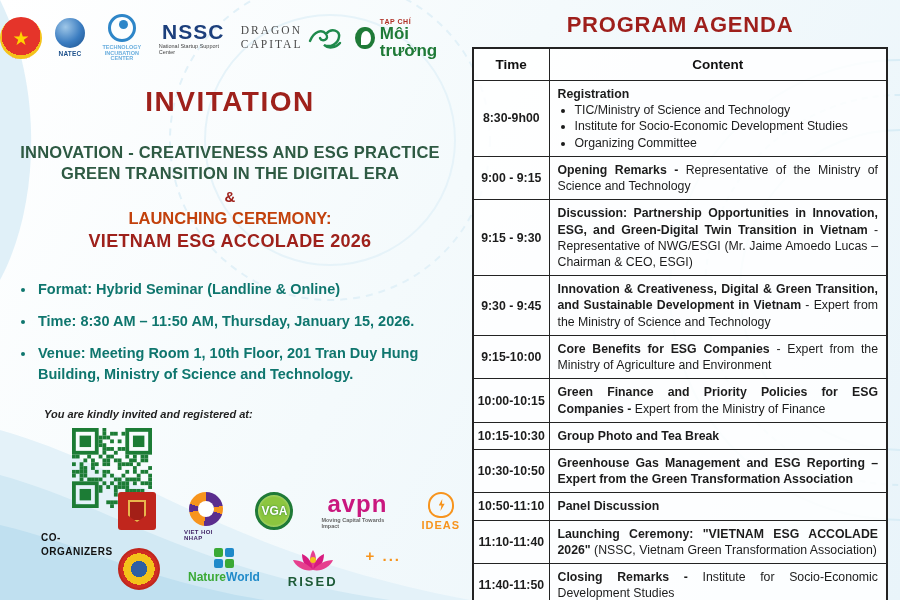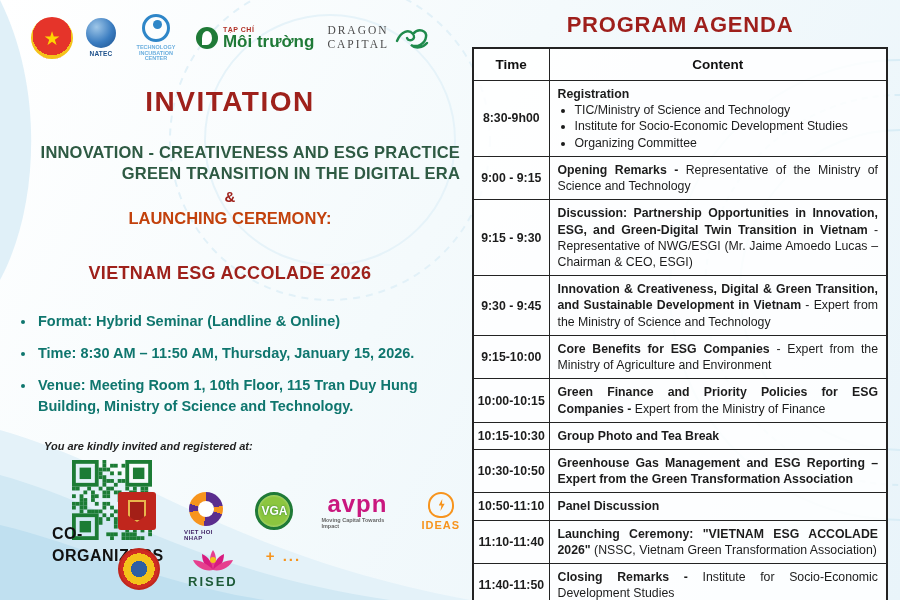--- a/index.html
+++ b/index.html
@@ -38,34 +38,34 @@
   .mag-txt { display: flex; flex-direction: column; align-items: flex-start; }
   .mag-top { font-size: 7px; font-weight: 800; color: #b03026; letter-spacing: .5px; }
   .mag-name { font-size: 17px; font-weight: 800; color: #1f7a37; }
   .dragon { flex-direction: row; gap: 6px; align-items: center; }
   .dragon-words { font-family: "Liberation Serif", serif; font-size: 11.5px; letter-spacing: 2px;
     color: #4c4c4c; line-height: 1.2; }
 
   .inv-title { text-align: center; margin-top: 24px; font-size: 28px; font-weight: 800;
     letter-spacing: 1.5px; color: #9e211b; }
   .sub-block { text-align: center; margin-top: 24px; line-height: 1.3; }
-  .g-line { color: #2e5a43; font-weight: 800; font-size: 16.5px; letter-spacing: .2px; text-align: right; }
+  .g-line { color: #2e5a43; font-weight: 800; font-size: 16.5px; letter-spacing: .2px; }
   .amp { color: #9e211b; font-weight: 800; font-size: 15px; margin: 2px 0; }
   .r-line1 { color: #c2410c; font-weight: 800; font-size: 16.5px; margin-top: 1px; }
-  .r-line2 { color: #9e211b; font-weight: 800; font-size: 18px; letter-spacing: .3px; margin-top: 32px; }
+  .r-line2 { color: #9e211b; font-weight: 800; font-size: 18px; letter-spacing: .3px; }
 
   .bullets { margin: 26px 18px 0 36px; }
   .bullets li { font-size: 14.5px; font-weight: bold; color: #0f766e; line-height: 1.5;
     margin-bottom: 10px; padding-left: 2px; }
 
   .qr-caption { margin: 22px 0 0 44px; font-size: 11px; font-weight: bold; font-style: italic; color: #222; }
   .qr-box { margin: 8px 0 0 72px; width: 80px; height: 80px; }
 
   .coorg { position: absolute; left: 0; bottom: 2px; width: 460px; display: flex; align-items: center; }
-  .coorg-label { width: 118px; padding-left: 52px; font-weight: 800; font-size: 16px;
+  .coorg-label { width: 118px; padding-left: 41px; font-weight: 800; font-size: 10px;
     letter-spacing: .5px; line-height: 1.4; color: #111; }
   .coorg-rows { flex: 1; display: flex; flex-direction: column; gap: 6px; }
   .logo-r { display: flex; align-items: flex-start; gap: 28px; height: 50px; }
   .clg { display: flex; flex-direction: column; align-items: center; line-height: 1; }
   .shield-sq { width: 38px; height: 38px; background: #c0261d; border-radius: 3px;
     display: flex; align-items: center; justify-content: center; }
   .shield-in { width: 18px; height: 22px; border: 2px solid #e8b64c;
     clip-path: polygon(0 0, 100% 0, 100% 70%, 50% 100%, 0 70%); background: #a31f17; }
   .vhn-icon { width: 34px; height: 34px; border-radius: 50%; position: relative;
     background: conic-gradient(#5b2d8e 0 22%, #f7941d 22% 30%, #5b2d8e 30% 52%, #f7941d 52% 72%, #5b2d8e 72% 80%, #f7941d 80% 100%); }
@@ -139,52 +139,56 @@
         </div>
     </div>
     <div class="lg">
       <div class="globe"></div>
       <div class="lg-cap">NATEC</div>
     </div>
     <div class="lg" style="width:54px">
       <div class="tic-icon"></div>
       <div class="lg-cap2">TECHNOLOGY INCUBATION CENTER</div>
     </div>
-    <div class="lg mag">
-      <div class="mag-icon"></div>
-      <div class="mag-txt">
-        <span class="mag-top">TẠP CHÍ</span>
-        <span class="mag-name">Môi trường</span>
-      </div>
+    <div class="lg">
+      <div class="nssc-word">NSSC</div>
+      <div class="nssc-sub">National Startup Support Center</div>
     </div>
     <div class="lg dragon">
       <div class="dragon-words">
         <div>DRAGON</div>
         <div>CAPITAL</div>
       </div>
       <svg width="34" height="26" viewBox="0 0 34 26">
         <path d="M2,16 C6,6 14,4 18,9 C22,14 14,18 12,13 M18,9 C24,2 32,6 31,12 C30,19 22,23 16,20 C20,24 28,23 32,18" fill="none" stroke="#1f8a4c" stroke-width="2.4" stroke-linecap="round"></path>
       </svg>
     </div>
+    <div class="lg mag">
+      <div class="mag-icon"></div>
+      <div class="mag-txt">
+        <span class="mag-top">TẠP CHÍ</span>
+        <span class="mag-name">Môi trường</span>
+      </div>
+    </div>
   </div>
 
   <div class="inv-title">INVITATION</div>
 
   <div class="sub-block">
     <div class="g-line">INNOVATION - CREATIVENESS AND ESG PRACTICE</div>
     <div class="g-line">GREEN TRANSITION IN THE DIGITAL ERA</div>
     <div class="amp">&amp;</div>
     <div class="r-line1">LAUNCHING CEREMONY:</div>
     <div class="r-line2">VIETNAM ESG ACCOLADE 2026</div>
   </div>
 
   <ul class="bullets">
     <li>Format: Hybrid Seminar (Landline &amp; Online)</li>
     <li>Time: 8:30 AM – 11:50 AM, Thursday, January 15, 2026.</li>
-    <li>Venue: Meeting Room 1, 10th Floor, 115 Tran Duy Hung Building, Ministry of Science and Technology.</li>
+    <li>Venue: Meeting Room 1, 10th Floor, 201 Tran Duy Hung Building, Ministry of Science and Technology.</li>
   </ul>
 
   <div class="qr-caption">You are kindly invited and registered at:</div>
   <div class="qr-box" id="qr"><svg width="80" height="80">
         <rect x="30.476190476190474" y="0" width="3.8095238095238093" height="3.8095238095238093" fill="#1c7c35"></rect>
         <rect x="30.476190476190474" y="3.8095238095238093" width="3.8095238095238093" height="3.8095238095238093" fill="#1c7c35"></rect>
         <rect x="38.095238095238095" y="3.8095238095238093" width="3.8095238095238093" height="3.8095238095238093" fill="#1c7c35"></rect>
         <rect x="41.904761904761905" y="3.8095238095238093" width="3.8095238095238093" height="3.8095238095238093" fill="#1c7c35"></rect>
         <rect x="49.52380952380952" y="3.8095238095238093" width="3.8095238095238093" height="3.8095238095238093" fill="#1c7c35"></rect>
         <rect x="26.666666666666664" y="7.619047619047619" width="3.8095238095238093" height="3.8095238095238093" fill="#1c7c35"></rect>
@@ -350,20 +354,31 @@
         <div class="clg">
           <div class="ideas-head"></div>
           <div class="ideas-name">IDEAS</div>
         </div>
       </div>
       <div class="logo-r">
         <div class="clg">
             <div class="round-emblem"></div>
           </div>
         <div class="clg">
+          <div class="nw-icon">
+            <span style="background:#3aa935"></span>
+              <span style="background:#1f8ac9"></span>
+            <span style="background:#1f8ac9"></span>
+              <span style="background:#3aa935"></span>
+          </div>
+          <div class="nw-name">
+            <span class="nw-g">Nature</span><span class="nw-b">World</span>
+          </div>
+        </div>
+        <div class="clg">
           <svg width="46" height="26" viewBox="0 0 46 26">
             <path d="M23,2 C27,8 27,16 23,22 C19,16 19,8 23,2 Z" fill="#e63f8e"></path>
             <path d="M12,6 C19,9 22,15 23,22 C16,21 12,14 12,6 Z" fill="#d81b7f"></path>
             <path d="M34,6 C27,9 24,15 23,22 C30,21 34,14 34,6 Z" fill="#d81b7f"></path>
             <path d="M3,12 C10,12 18,16 23,22 C15,24 6,19 3,12 Z" fill="#e63f8e"></path>
             <path d="M43,12 C36,12 28,16 23,22 C31,24 40,19 43,12 Z" fill="#e63f8e"></path>
             <circle cx="23" cy="12" r="3" fill="#f4c21a"></circle>
           </svg>
           <div class="rised-name">RISED</div>
         </div>

